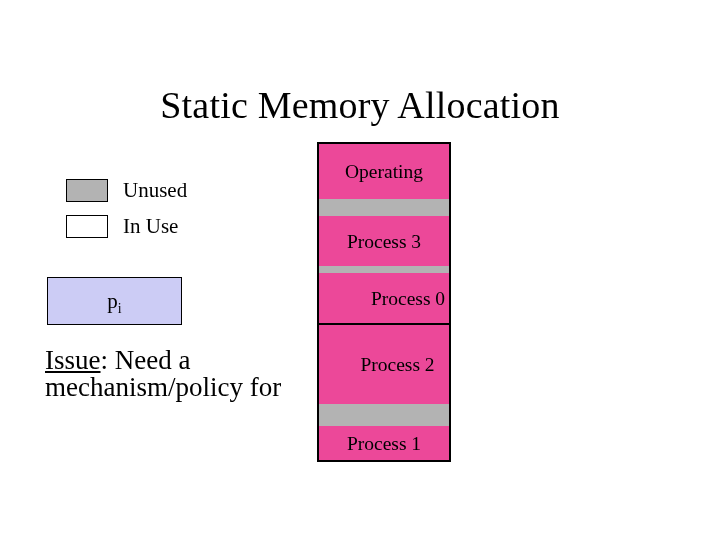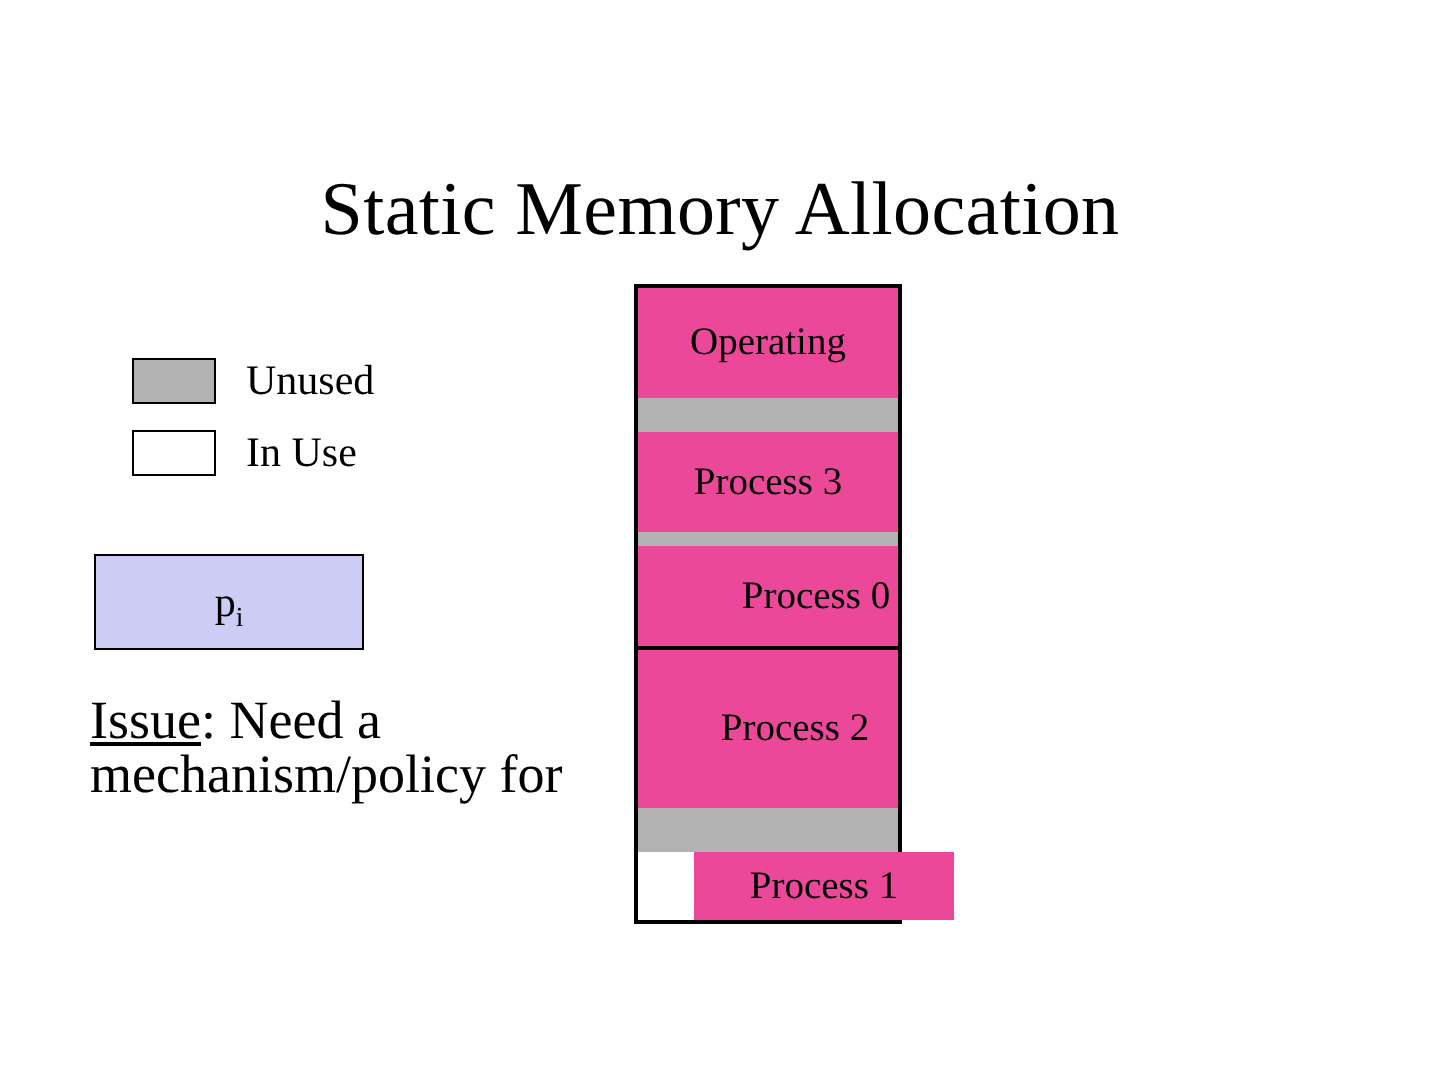--- a/index.html
+++ b/index.html
@@ -175,20 +175,20 @@
         <div>
           <div>Process 0</div>
         </div>
       </div>
       <div class="mem-seg rule-top" style="height: 81px; padding-left: 27px;">
         <div>
           <div>Process 2</div>
         </div>
       </div>
       <div class="mem-seg gray" style="height: 22px;"></div>
-      <div class="mem-seg" style="height: 34px; margin-left: 28px;">
+      <div class="mem-seg" style="height: 34px;">
         <div>
           <div>Process 1</div>
         </div>
       </div>
     </div>
 
 </div>
 
 </body></html>

